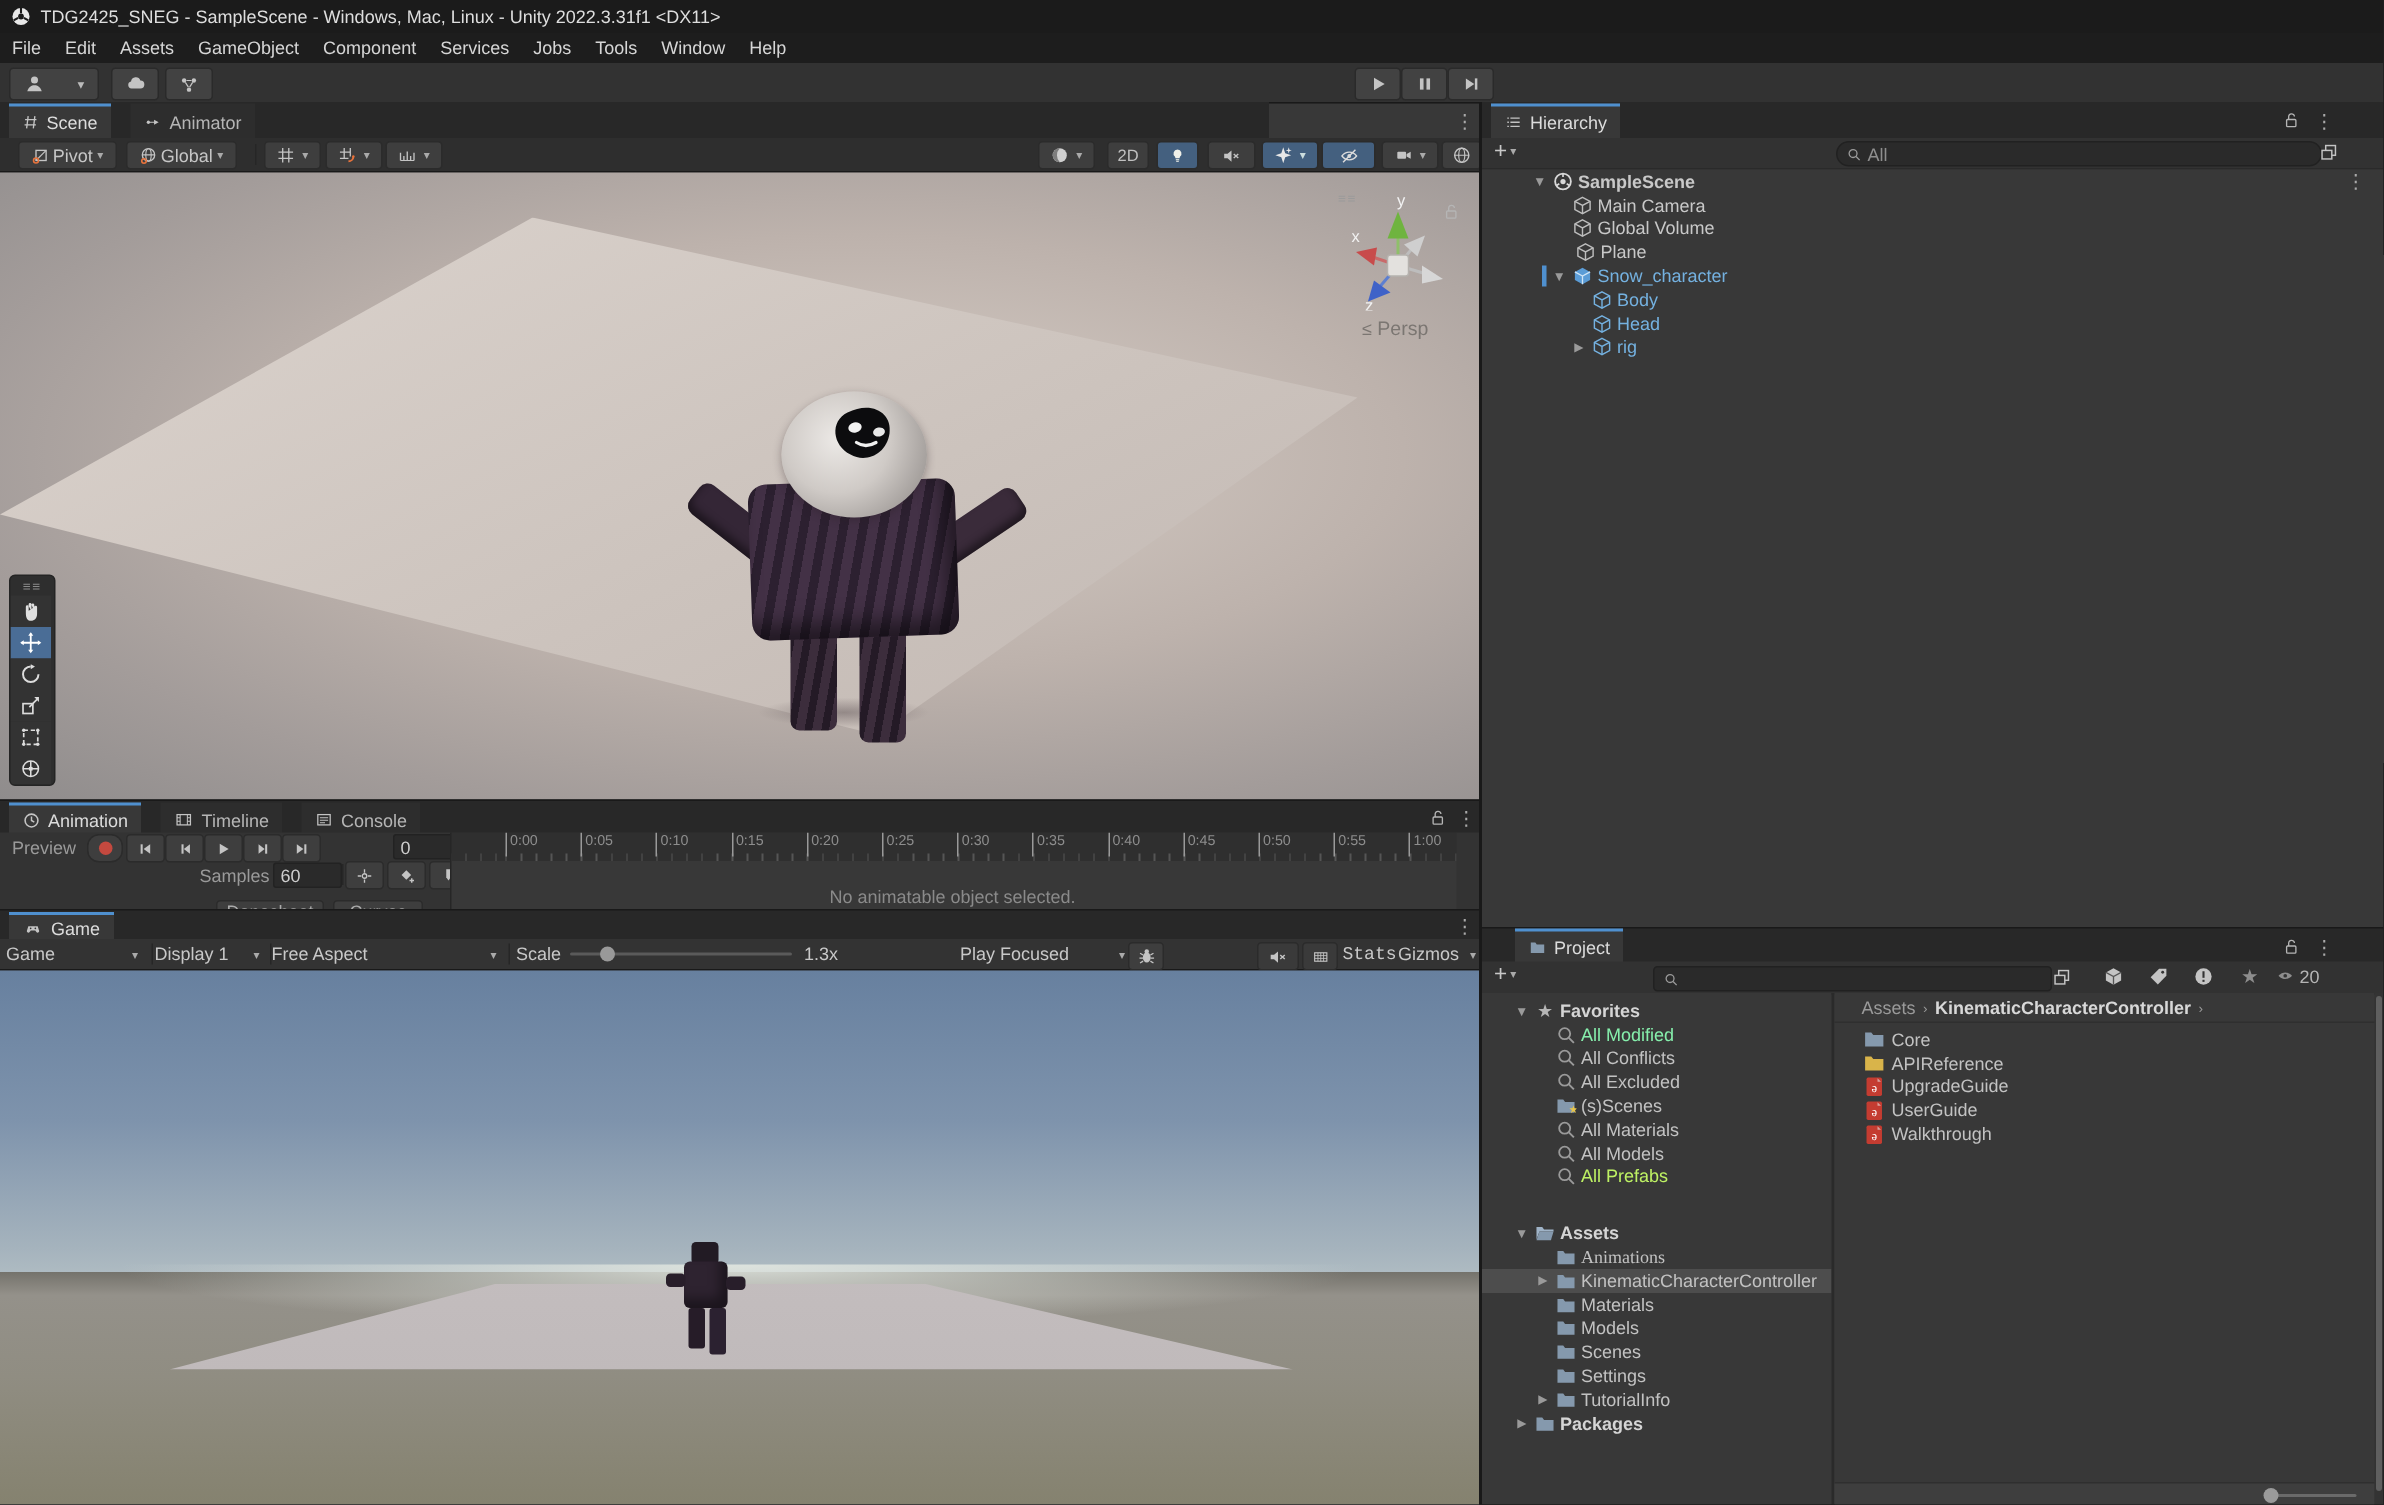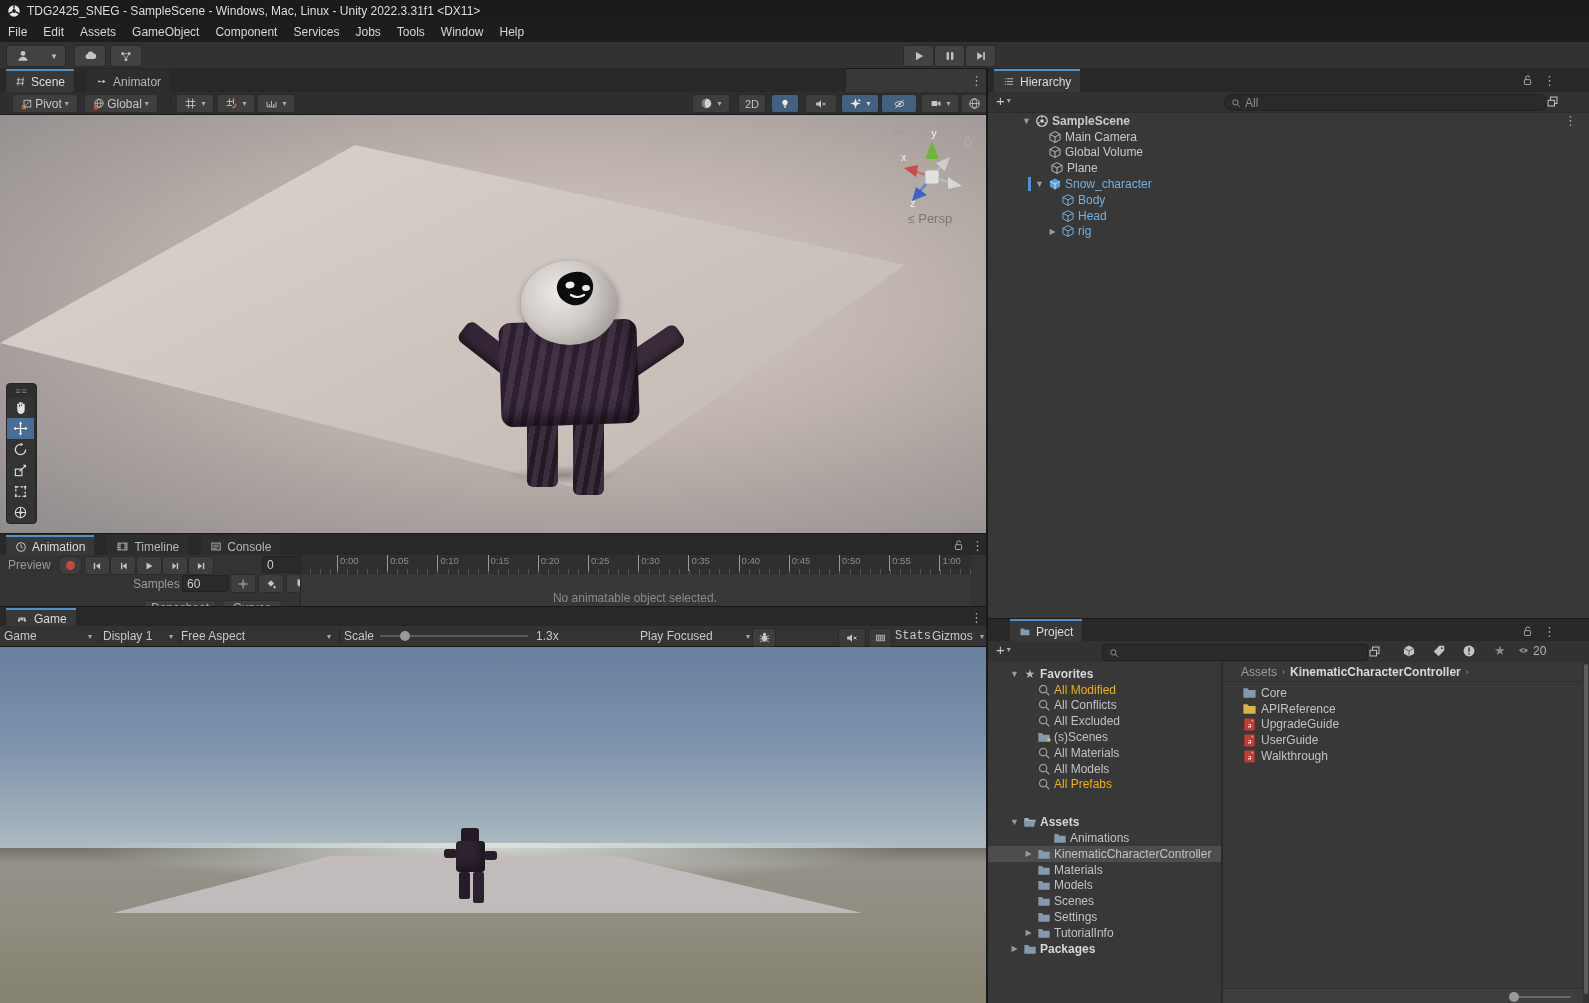--- a/index.html
+++ b/index.html
@@ -833,21 +833,21 @@
         <span class="lbl bold" style="color: rgb(213, 213, 213);">Favorites</span>
       </div>
       <div class="trow" style="padding-left: 35px;">
         <span class="arrow"></span>
         <span class="ic" style="width: 14px; height: 14px;">
           <svg viewBox="0 0 16 16" xmlns="http://www.w3.org/2000/svg">
             <circle cx="7" cy="7" r="4.2" fill="none" stroke="#9a9a9a" stroke-width="1.4"></circle>
             <path d="M10.2 10.2L14 14" stroke="#9a9a9a" stroke-width="1.5"></path>
           </svg>
         </span>
-        <span class="lbl" style="color: #eab308;">All Modified</span>
+        <span class="lbl" style="color: #86efac;">All Modified</span>
       </div>
       <div class="trow" style="padding-left: 35px;">
         <span class="arrow"></span>
         <span class="ic" style="width: 14px; height: 14px;">
           <svg viewBox="0 0 16 16" xmlns="http://www.w3.org/2000/svg">
             <circle cx="7" cy="7" r="4.2" fill="none" stroke="#9a9a9a" stroke-width="1.4"></circle>
             <path d="M10.2 10.2L14 14" stroke="#9a9a9a" stroke-width="1.5"></path>
           </svg>
         </span>
         <span class="lbl" style="color: rgb(194, 194, 194);">All Conflicts</span>
@@ -893,34 +893,34 @@
         <span class="lbl" style="color: rgb(194, 194, 194);">All Models</span>
       </div>
       <div class="trow" style="padding-left: 35px;">
         <span class="arrow"></span>
         <span class="ic" style="width: 14px; height: 14px;">
           <svg viewBox="0 0 16 16" xmlns="http://www.w3.org/2000/svg">
             <circle cx="7" cy="7" r="4.2" fill="none" stroke="#9a9a9a" stroke-width="1.4"></circle>
             <path d="M10.2 10.2L14 14" stroke="#9a9a9a" stroke-width="1.5"></path>
           </svg>
         </span>
-        <span class="lbl" style="color: #eab308;">All Prefabs</span>
+        <span class="lbl" style="color: #bef264;">All Prefabs</span>
       </div>
       <div style="height: 22px;"></div>
       <div class="trow" style="padding-left: 21px;">
         <span class="arrow">▼</span>
         <span class="ic" style="width: 14px; height: 14px;">
           <svg viewBox="0 0 16 16" xmlns="http://www.w3.org/2000/svg">
             <path d="M1.5 3.5h4.4l1.4 1.8h7.2v1.5H3.8L1.5 13z" fill="#9fb3c7"></path>
             <path d="M3.8 6.8h10.7L12.5 13.5H1.5z" fill="#8599ad"></path>
           </svg>
         </span>
         <span class="lbl bold" style="color: rgb(213, 213, 213);">Assets</span>
       </div>
-      <div class="trow" style="padding-left: 51px;">
+      <div class="trow" style="padding-left: 35px; font-family: Liberation Serif, serif;">
         <span class="arrow"></span>
         <span class="ic" style="width: 14px; height: 14px;">
           <svg viewBox="0 0 16 16" xmlns="http://www.w3.org/2000/svg">
             <path d="M1.5 3.5h4.4l1.4 1.8h7.2v8.2H1.5z" fill="#8599ad"></path>
           </svg>
         </span>
         <span class="lbl" style="color: rgb(194, 194, 194);">Animations</span>
       </div>
       <div class="trow" style="padding-left: 35px; background: rgb(77, 77, 77);">
         <span class="arrow" style="font-size: 8px;">▶</span>

